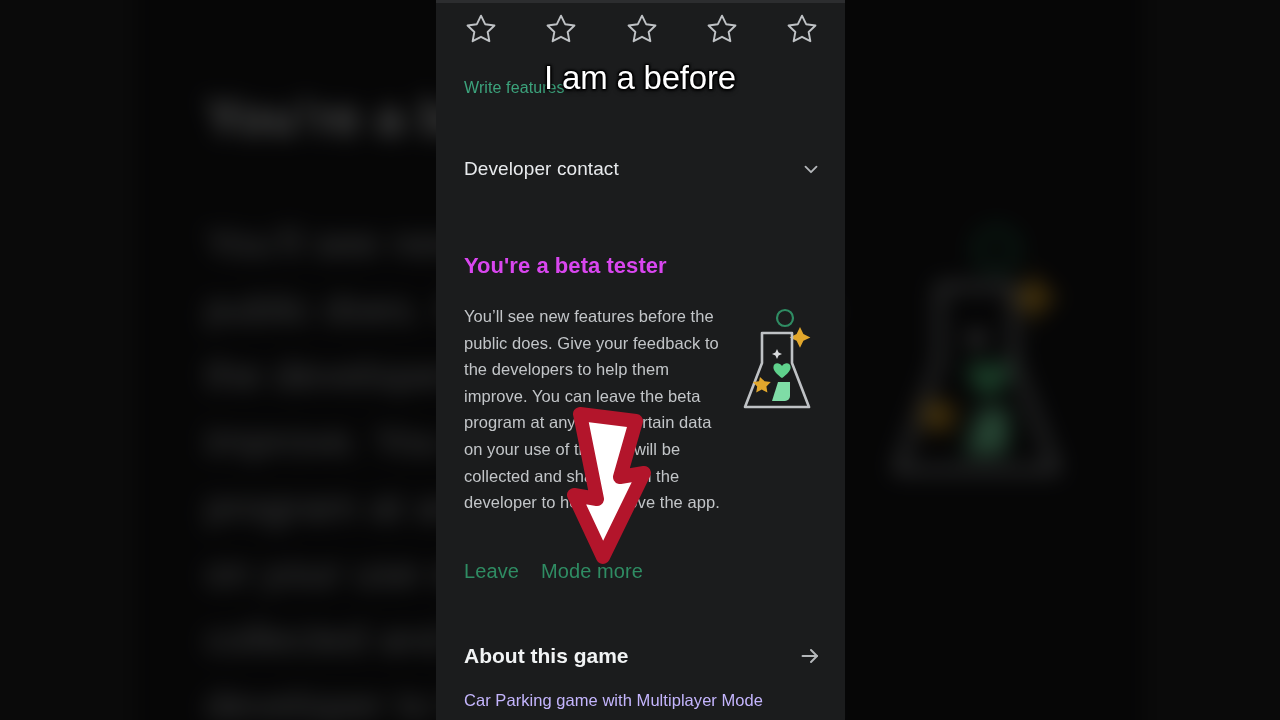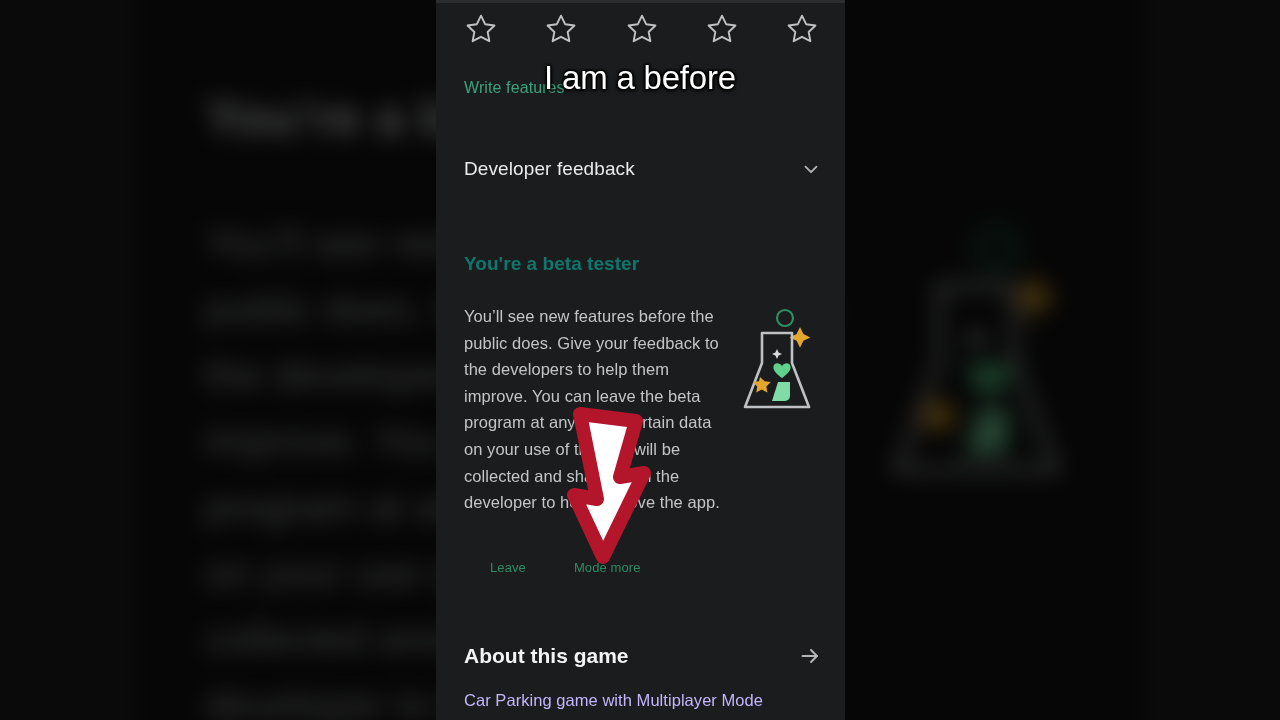--- a/index.html
+++ b/index.html
@@ -96,23 +96,23 @@
     color: #e8eaed;
     letter-spacing: .1px;
   }
   .chev { width: 22px; height: 22px; opacity: .92; }
 
   
   .beta-title {
     position: absolute;
     left: 464px;
     top: 253px;
-    font-size: 19px;
+    font-size: 22px;
     font-weight: 700;
-    color: #0f766e;
+    color: #d946ef;
     letter-spacing: .05px;
   }
   .beta-body {
     position: absolute;
     left: 464px;
     top: 303px;
     width: 258px;
     font-size: 16.5px;
     line-height: 26.6px;
     color: #c2c5c8;
@@ -128,25 +128,24 @@
   .flask-ic { width: 96px; height: 108px; display: block; }
 
   .beta-actions {
     position: absolute;
     left: 464px;
     top: 560px;
     display: flex;
     gap: 22px;
   }
   .beta-actions .link {
-    font-size: 13px;
+    font-size: 20px;
     font-weight: 500;
     color: #2f8c63;
     letter-spacing: .1px;
-    margin-left: 26px;
   }
 
   
   .about-row {
     position: absolute;
     left: 464px;
     top: 644px;
     width: 358px;
     display: flex;
     align-items: flex-start;
@@ -249,21 +248,21 @@
       </svg>
       <svg class="star-ic" viewBox="0 0 24 24" fill="none" stroke="#bfc2c5" stroke-width="1.35" stroke-linejoin="round">
         <path d="M12 2.6l2.9 6.0 6.6.9-4.8 4.6 1.2 6.5L12 17.5 6.1 20.6l1.2-6.5L2.5 9.5l6.6-.9z"></path>
       </svg>
     </div>
   </div>
 
   <div class="write-feedback">Write features</div>
 
   <div class="dev-contact">
-    <span class="label">Developer feedback</span>
+    <span class="label">Developer contact</span>
     <svg class="chev" viewBox="0 0 24 24" fill="none" stroke="#c2c5c8" stroke-width="2" stroke-linecap="round" stroke-linejoin="round">
       <path d="M6 9.5 L12 15.5 L18 9.5"></path>
     </svg>
   </div>
 
   <div class="beta-title">You're a beta tester</div>
 
   <div class="beta-body">You’ll see new features before the public does. Give your feedback to the developers to help them improve. You can leave the beta program at any time. Certain data on your use of the app will be collected and shared with the developer to help improve the app.</div>
 
   <div class="flask-wrap">

